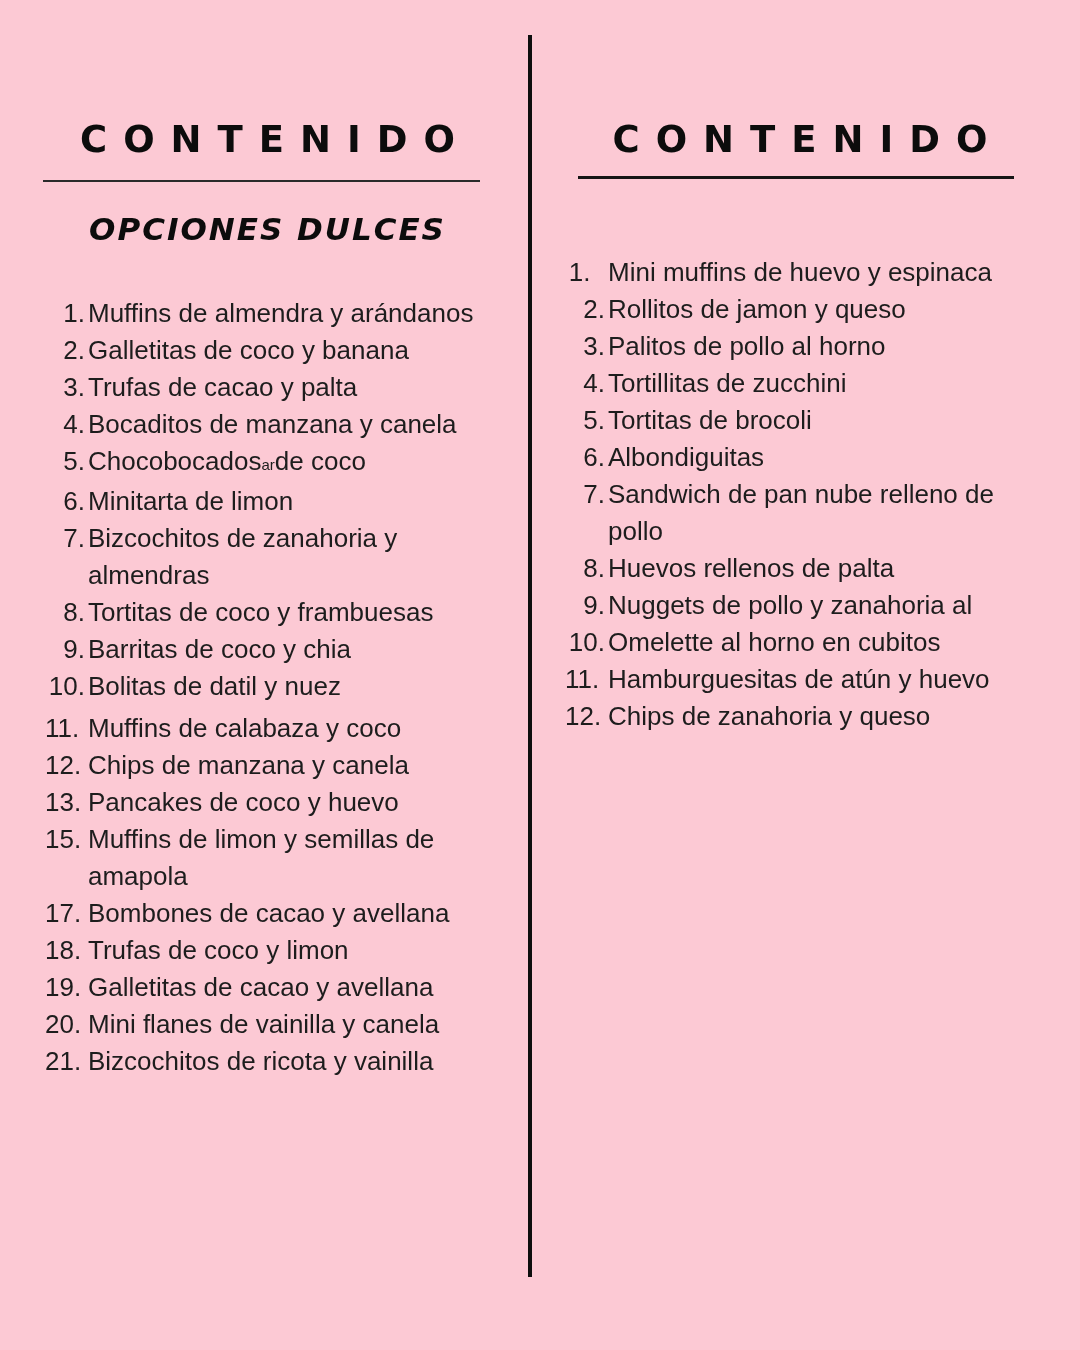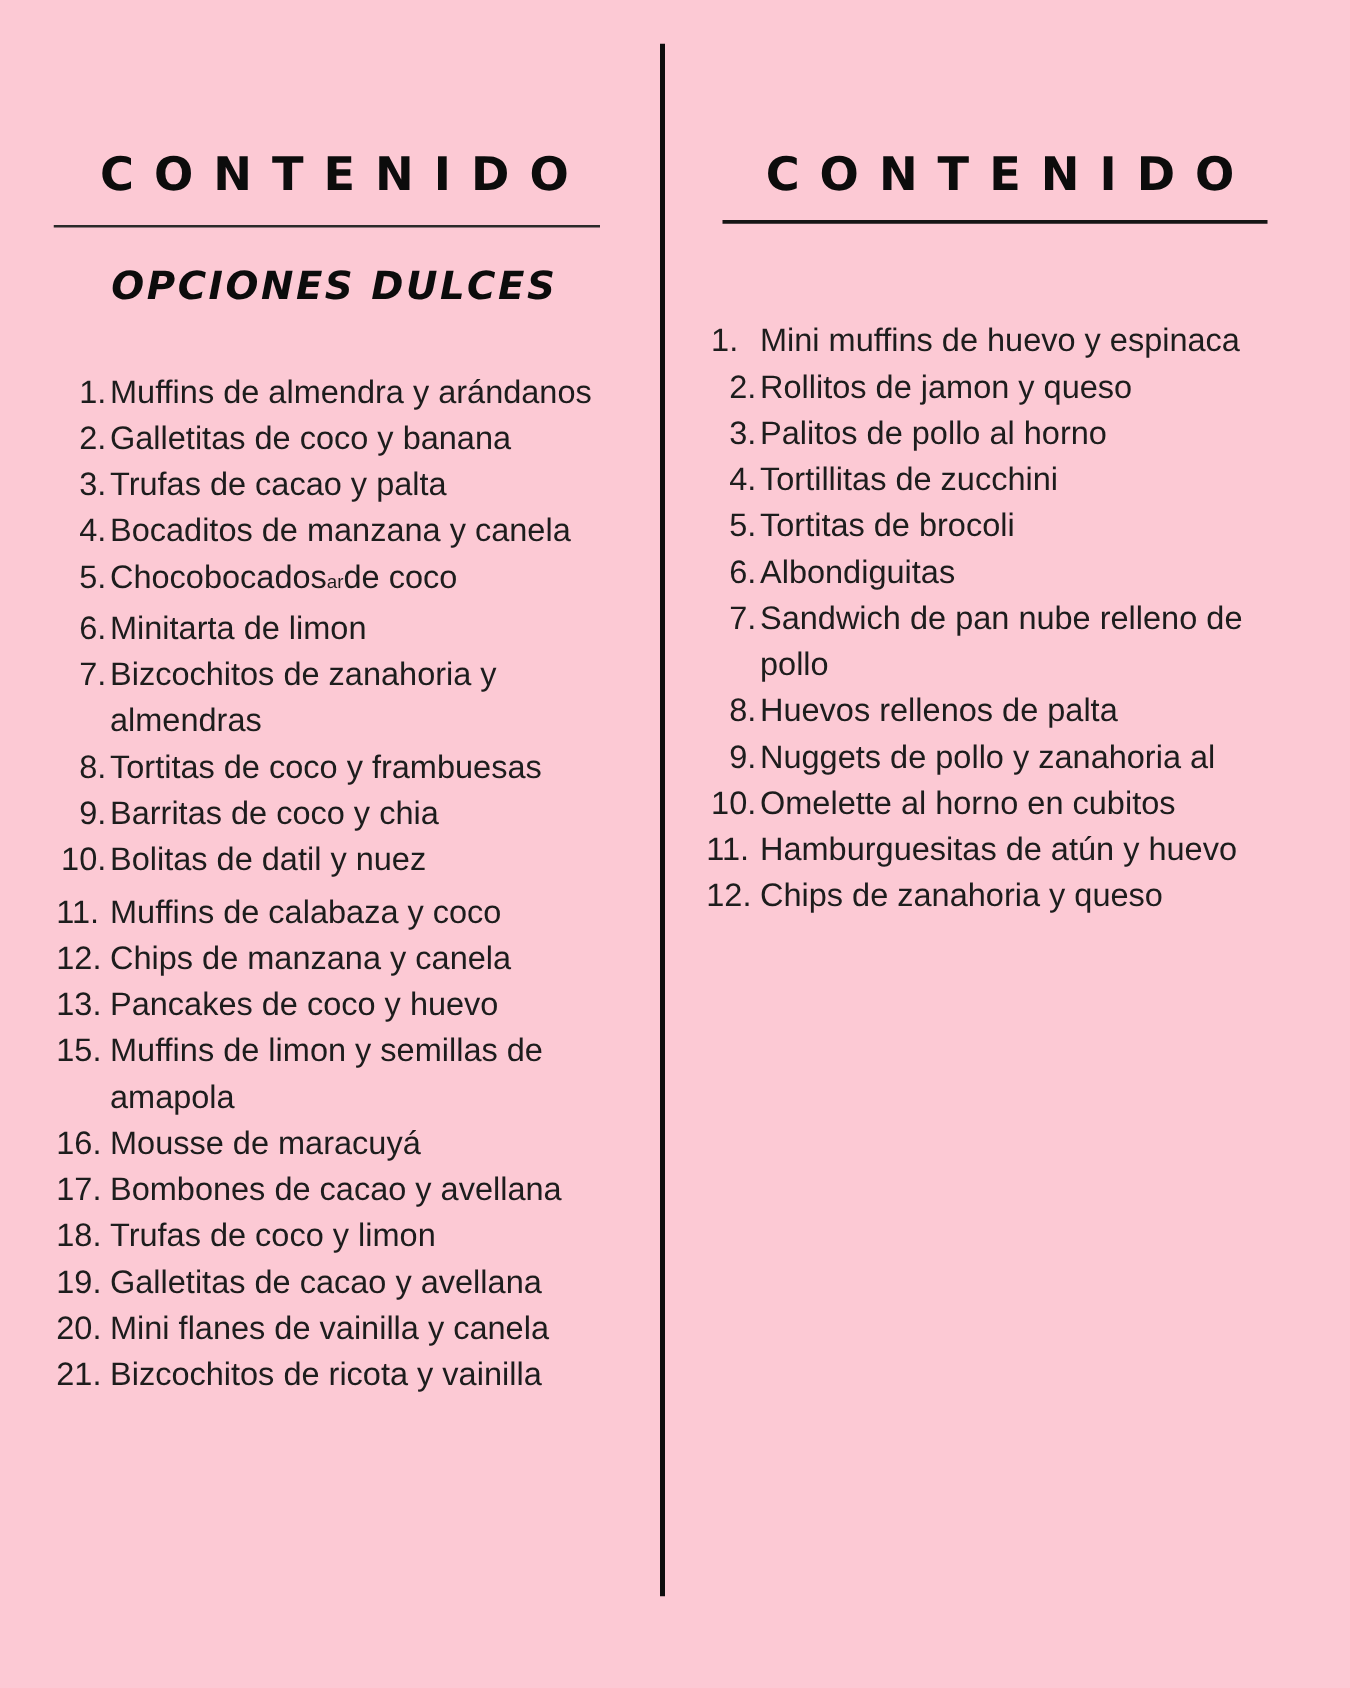--- a/index.html
+++ b/index.html
@@ -176,26 +176,20 @@
           <span class="num">15. </span>
           <span class="txt">Muffins de limon y semillas de</span>
         </div>
         <div class="row">
           <span class="num"></span>
           <span class="txt">amapola</span>
         </div>
       </li>
       <li class="item">
         <div class="row">
-          <span class="num">16. </span>
-          <span class="txt">Mousse de maracuyá</span>
-        </div>
-      </li>
-      <li class="item">
-        <div class="row">
           <span class="num">17. </span>
           <span class="txt">Bombones de cacao y avellana</span>
         </div>
       </li>
       <li class="item">
         <div class="row">
           <span class="num">18. </span>
           <span class="txt">Trufas de coco y limon</span>
         </div>
       </li>

